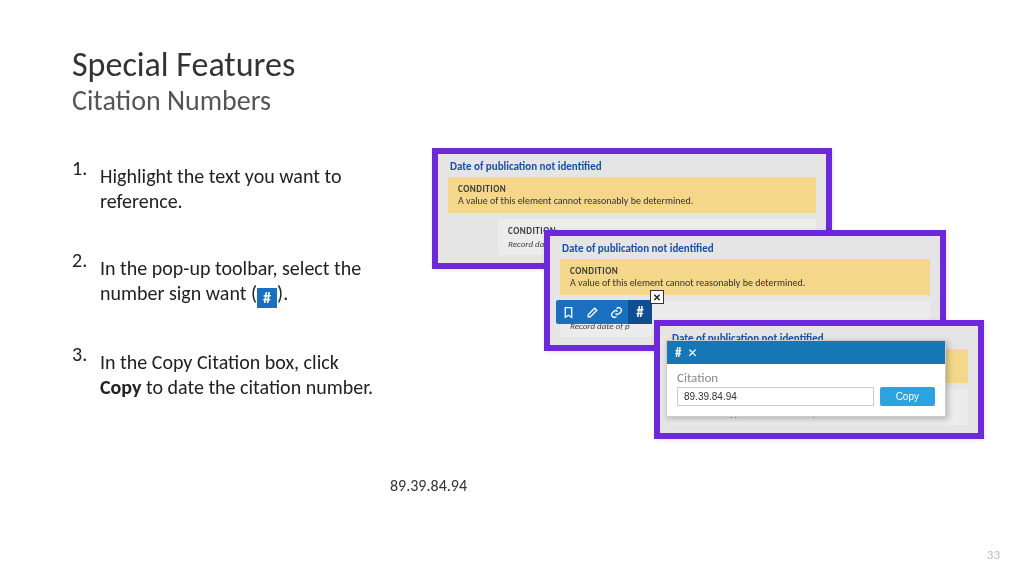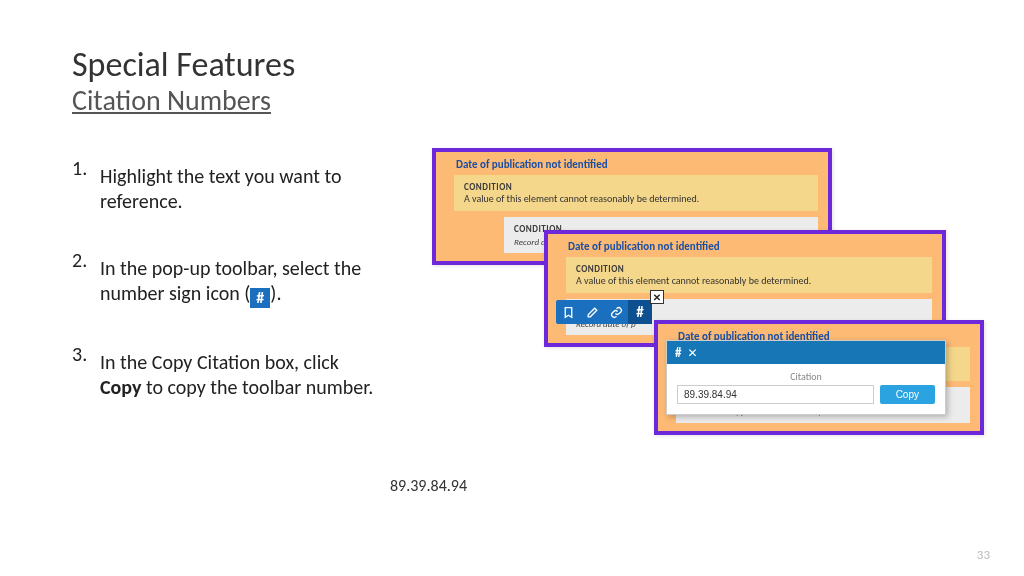--- a/index.html
+++ b/index.html
@@ -1,30 +1,30 @@
 <!DOCTYPE html>
 <html><head>
 <meta charset="utf-8">
 <style>
   * { box-sizing: border-box; margin: 0; padding: 0; }
   html, body { width: 1024px; height: 576px; font-family: "Segoe UI", Calibri, sans-serif; background: #fff; color: #222; overflow: hidden; }
   .slide { position: relative; width: 1024px; height: 576px; border-radius: 22px; }
   .title-block { position: absolute; left: 72px; top: 44px; }
   .title { font-size: 34px; font-weight: 400; color: #333; }
-  .subtitle { font-size: 28px; font-weight: 400; color: #555; margin-top: -2px; text-decoration: underline; }
+  .subtitle { font-size: 28px; font-weight: 400; color: #555; margin-top: -2px; }
   .steps { position: absolute; left: 72px; top: 156px; width: 310px; font-size: 20px; line-height: 1.25; color: #222; }
   .step { display: flex; margin-bottom: 34px; }
   .step-num { width: 28px; flex-shrink: 0; }
   .step-text { flex: 1; margin-top: 8px; }
   .hash-inline { display: inline-block; width: 20px; height: 20px; background: #1a6fbf; color: #fff; font-weight: 700; text-align: center; line-height: 20px; font-size: 16px; vertical-align: -3px; }
   .cite-standalone { position: absolute; left: 390px; top: 476px; font-size: 16px; color: #333; }
-  .page-number { position: absolute; right: 34px; bottom: 14px; font-size: 13px; color: #bbb; }
+  .page-number { position: absolute; right: 24px; bottom: 14px; font-size: 13px; color: #bbb; }
 
   
-  .card { position: absolute; background: #fdba74; border: 4px solid #6d28d9; box-shadow: 1px 1px 4px rgba(0,0,0,0.12); font-size: 10px; padding-left: 8px; }
+  .card { position: absolute; background: #e5e5e5; border: 6px solid #6d28d9; box-shadow: 1px 1px 4px rgba(0,0,0,0.12); font-size: 10px; }
   .card .card-title { color: #1a4fa3; font-weight: 700; font-size: 11px; padding: 6px 12px 4px; }
   .yellow-box { background: #f4d78b; margin: 0 10px 6px; padding: 6px 10px; }
   .yellow-box .cond-label { font-size: 9px; font-weight: 700; letter-spacing: 0.5px; color: #3a3a3a; }
   .yellow-box .cond-text { font-size: 10px; color: #333; margin-top: 0; }
   .grey-box { background: #ececec; margin: 0 10px 8px; padding: 6px 10px; }
   .grey-box .cond-label { font-size: 9px; font-weight: 700; letter-spacing: 0.5px; color: #3a3a3a; }
   .grey-box .opt-text { font-size: 9px; color: #444; font-style: italic; margin-top: 2px; }
 
   .card1 { left: 432px; top: 148px; width: 400px; }
   .card1 .grey-box { margin-left: 60px; }
@@ -43,21 +43,21 @@
   .toolbar .tb-icon.hash { background: #0e4f8f; font-weight: 700; font-size: 15px; }
   .close-x { position: absolute; left: 650px; top: 290px; width: 14px; height: 14px; background: #fff; border: 1px solid #333; display: flex; align-items: center; justify-content: center; font-size: 10px; font-weight: 700; }
 
   
   .vc-dialog { position: absolute; left: 666px; top: 340px; width: 280px; background: #fff; border: 1px solid #ccc; box-shadow: 2px 2px 6px rgba(0,0,0,0.25); font-size: 10px; }
   .vc-header { background: #1676b6; color: #fff; display: flex; align-items: center; padding: 4px 8px; }
   .vc-header .hash-small { font-weight: 700; font-size: 13px; margin-right: 6px; }
   .vc-header .vc-title { flex: 1; font-size: 11px; }
   .vc-header .vc-close { font-size: 12px; cursor: pointer; }
   .vc-body { padding: 6px 10px 10px; }
-  .vc-label { font-size: 10px; color: #888; margin-bottom: 2px; text-align: center; }
+  .vc-label { font-size: 13px; color: #888; margin-bottom: 2px; }
   .vc-row { display: flex; gap: 6px; }
   .vc-input { flex: 1; border: 1px solid #ccc; padding: 3px 6px; font-size: 10px; color: #333; background: #fff; }
   .vc-copy { background: #2aa3e0; color: #fff; border: none; padding: 3px 16px; font-size: 10px; border-radius: 2px; }
 
   .bold { font-weight: 700; font-style: normal; }
 </style>
 </head>
 <body>
 
 <div class="slide">
@@ -68,27 +68,27 @@
   </div>
 
   <ol class="steps">
     <li class="step">
       <span class="step-num">1.</span>
       <span class="step-text">Highlight the text you want to reference.</span>
     </li>
     <li class="step">
       <span class="step-num">2.</span>
       <span class="step-text">
-        <span>In the pop-up toolbar, select the number sign icon (</span><span class="hash-inline">#</span><span>).</span>
+        <span>In the pop-up toolbar, select the number sign want (</span><span class="hash-inline">#</span><span>).</span>
       </span>
     </li>
     <li class="step">
       <span class="step-num">3.</span>
       <span class="step-text">
-        <span>In the Copy Citation box, click </span><span class="bold">Copy</span><span> to copy the toolbar number.</span>
+        <span>In the Copy Citation box, click </span><span class="bold">Copy</span><span> to date the citation number.</span>
       </span>
     </li>
   </ol>
 
   <div class="card card1">
     <div class="card-title">Date of publication not identified</div>
     <div class="yellow-box">
       <div class="cond-label">CONDITION</div>
       <div class="cond-text">A value of this element cannot reasonably be determined.</div>
     </div>

